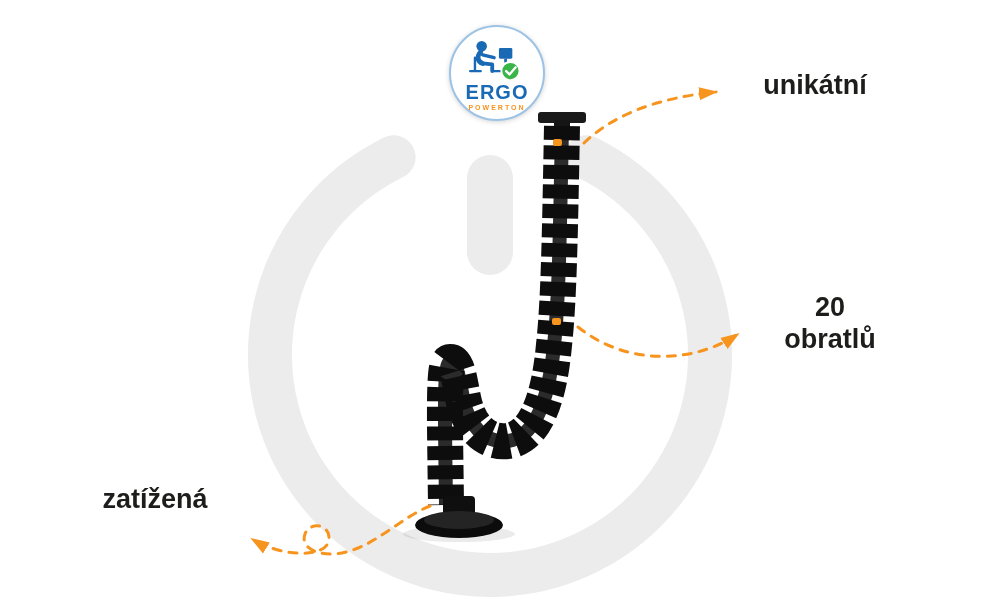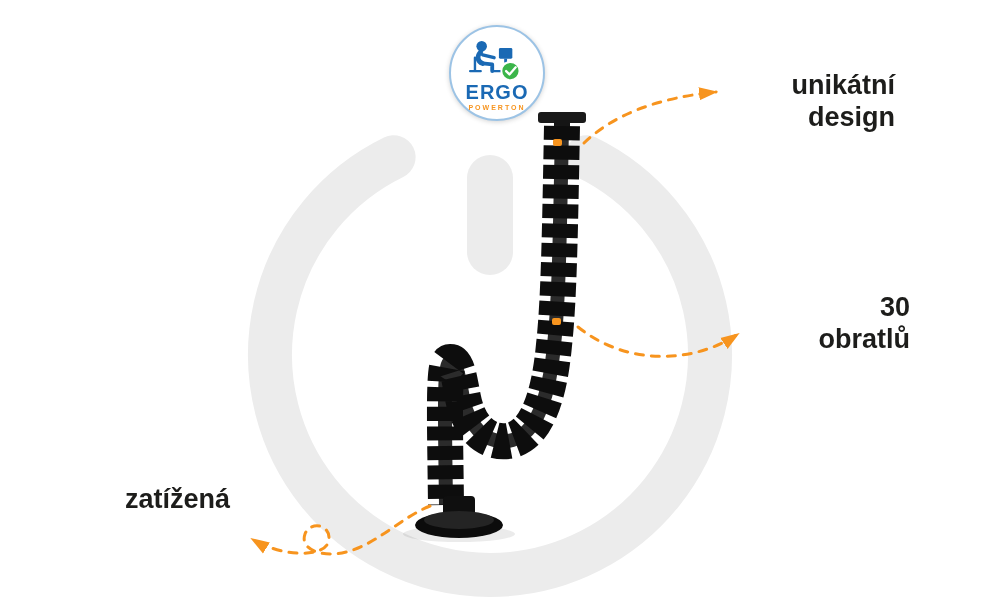--- a/index.html
+++ b/index.html
@@ -11,21 +11,21 @@
     --product_black:#101010;
   }
   html,body{margin:0;padding:0;}
   body{font-family:"Liberation Sans",sans-serif;background:#fff;}
   .stage{
     position:relative;width:1000px;height:600px;background:#fff;overflow:hidden;
   }
   .art{position:absolute;left:0;top:0;width:1000px;height:600px;}
   .callout{
     position:absolute;font-weight:bold;font-size:27px;line-height:1.17;
-    color:var(--text_dark,#1D1D1B);text-align:right;
+    color:var(--text_dark,#1D1D1B);text-align:center;
     font-family:"Liberation Sans",sans-serif;white-space:nowrap;
   }
   .callout span{display:block;}
   .callout-design{left:735px;top:70px;width:160px;}
   .callout-vertebrae{left:750px;top:292px;width:160px;}
   .callout-base{left:80px;top:484px;width:150px;}
   .badge{
     position:absolute;left:449px;top:25px;width:96px;height:96px;border-radius:50%;
     background:#fff;border:2px solid #9CC3E5;box-shadow:0 1px 5px rgba(0,0,0,.18);
     box-sizing:border-box;
@@ -111,25 +111,24 @@
         <circle cx="62" cy="46" r="9.5" fill="#3BB54A" stroke="#FFFFFF" stroke-width="2"></circle>
         <path d="M57.5 46 l3.5 3.5 l6.5 -7.5" fill="none" stroke="#FFFFFF" stroke-width="2.4" stroke-linecap="round" stroke-linejoin="round"></path>
       </g>
     </svg>
     <div class="brand">ERGO</div>
     <div class="subbrand">POWERTON</div>
   </div>
 
   <div class="callout callout-design">
     <span>unikátní</span>
-    <span>design</span>
   </div>
 
   <div class="callout callout-vertebrae">
-    <span>30</span>
+    <span>20</span>
     <span>obratlů</span>
   </div>
 
   <div class="callout callout-base">
     <span>zatížená</span>
   </div>
 
 </div>
 
 </body></html>

